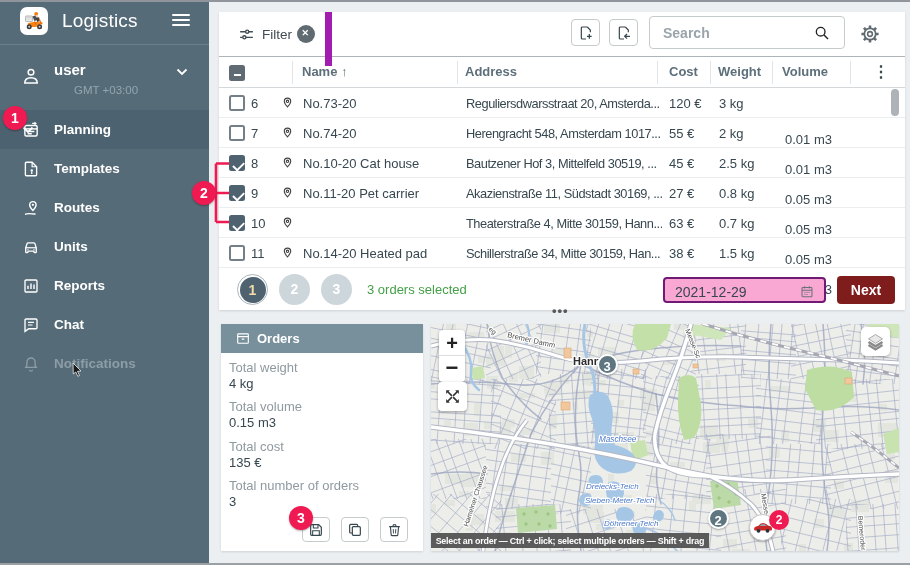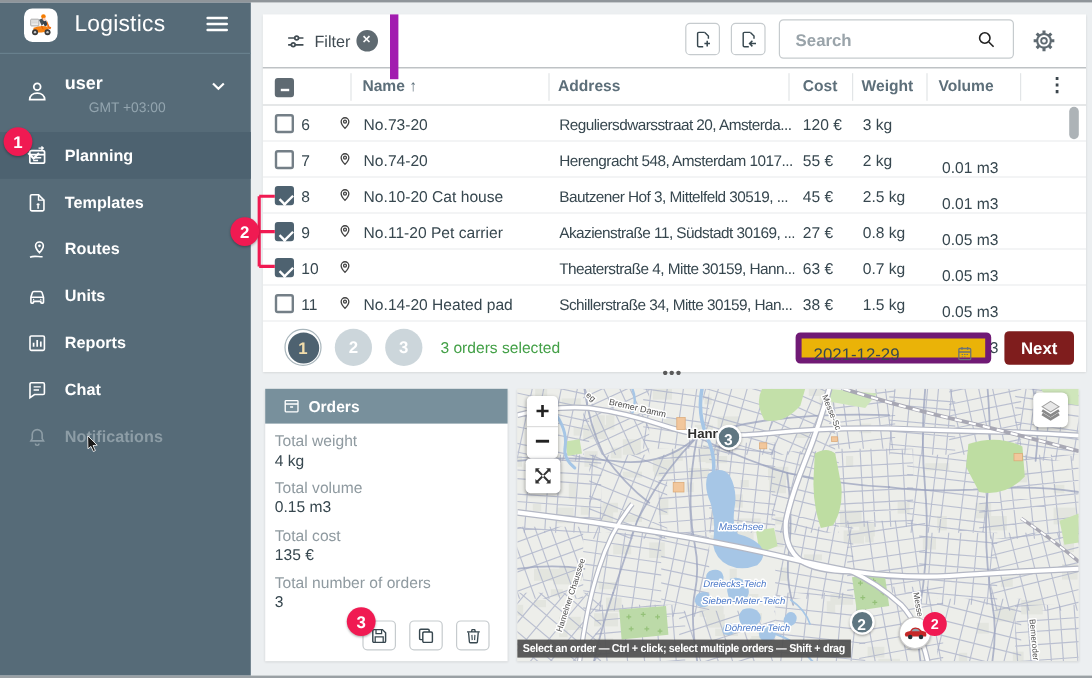--- a/index.html
+++ b/index.html
@@ -65,21 +65,21 @@
 .vo { position:absolute; left:566px; top:8px;margin-top:36px; }
 .scrollbar { position:absolute; left:672px; top:77px; width:8px; height:27px; background:#adb3b7; border-radius:4px; }
 
 .pager { position:absolute; left:0; top:256px; width:686px; height:42px; }
 .pcir { position:absolute; border-radius:50%; text-align:center; font-weight:bold; }
 .p1o { left:18px; top:6px; width:31px; height:31px; background:#fff; border:1.5px solid #a9b6bc; }
 .p1i { left:20.5px; top:8.5px; width:26px; height:26px; background:#4e6270; color:#f2ddab; line-height:26px; font-size:14px; }
 .p2 { left:60px; top:6px; width:31px; height:31px; background:#ccd6db; color:#fff; line-height:31px; font-size:14px; }
 .p3 { left:102px; top:6px; width:31px; height:31px; background:#ccd6db; color:#fff; line-height:31px; font-size:14px; }
 .psel { position:absolute; left:148px; top:14px; font-size:13px; color:#43a047; }
-.datebox { position:absolute; left:444px; top:9px; width:163px; height:26px; border:5px solid #701a75; border-radius:4px; background:#eab308; }
+.datebox { position:absolute; left:444px; top:9px; width:163px; height:26px; border:2px solid #701a75; border-radius:4px; background:#f9a8d4; }
 .d-txt { position:absolute; left:10px; top:5px; font-size:14px; color:#37474f; }
 .nextbtn { position:absolute; left:618px; top:8px; width:58px; height:28px; background:#7f1d1d; border-radius:4px; color:#fff; font-size:14px; font-weight:bold; text-align:center; line-height:28px; }
 .dots3 { position:absolute; left:552px; top:310px; width:14px; height:4px; color:#5a5a5a; font-size:13px; letter-spacing:1px; line-height:2px; z-index:20; font-weight:bold; }
 
 
 .orders { position:absolute; left:221px; top:324px; width:202px; height:227px; background:#fff; box-shadow:0 1px 2px rgba(0,0,0,.12); }
 .o-head { position:absolute; left:0; top:0; width:202px; height:29px; background:#78909c; }
 .o-title { position:absolute; left:36px; top:7px; font-size:13px; font-weight:bold; color:#fff; }
 .o-lab { position:absolute; left:8px; font-size:13px; color:#8f9aa0; }
 .o-val { position:absolute; left:8px; font-size:13px; color:#37474f; }

